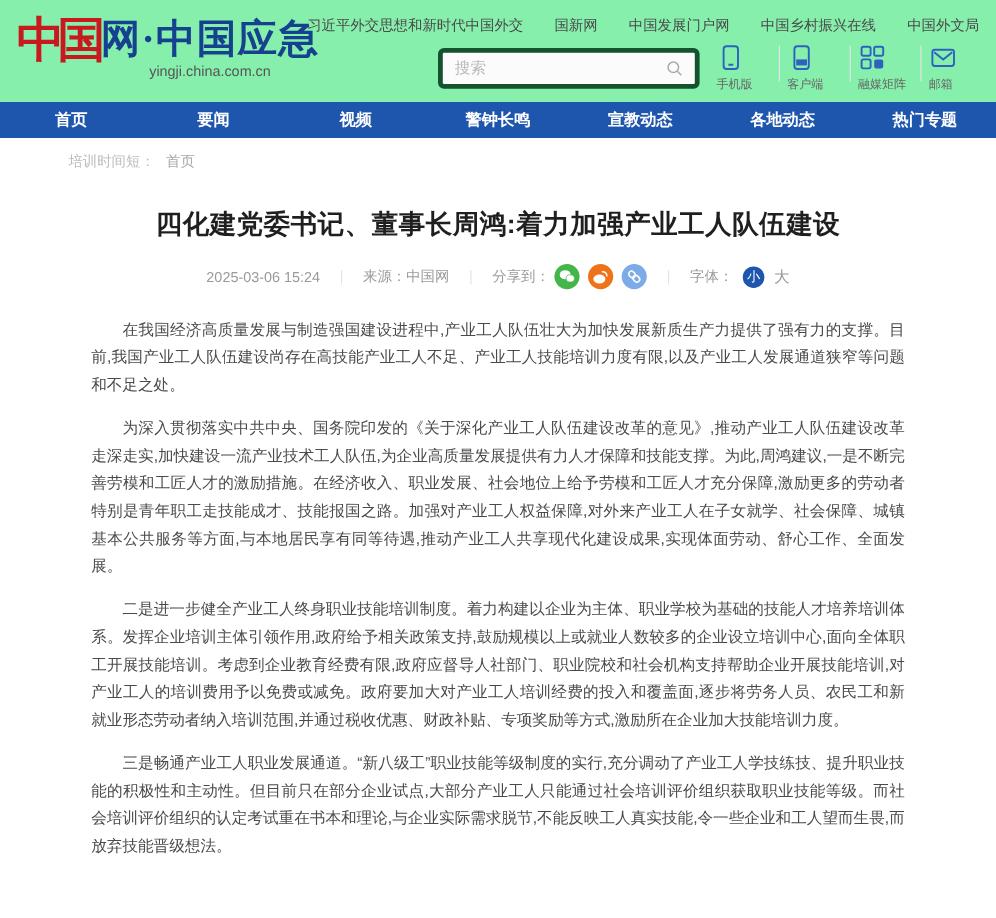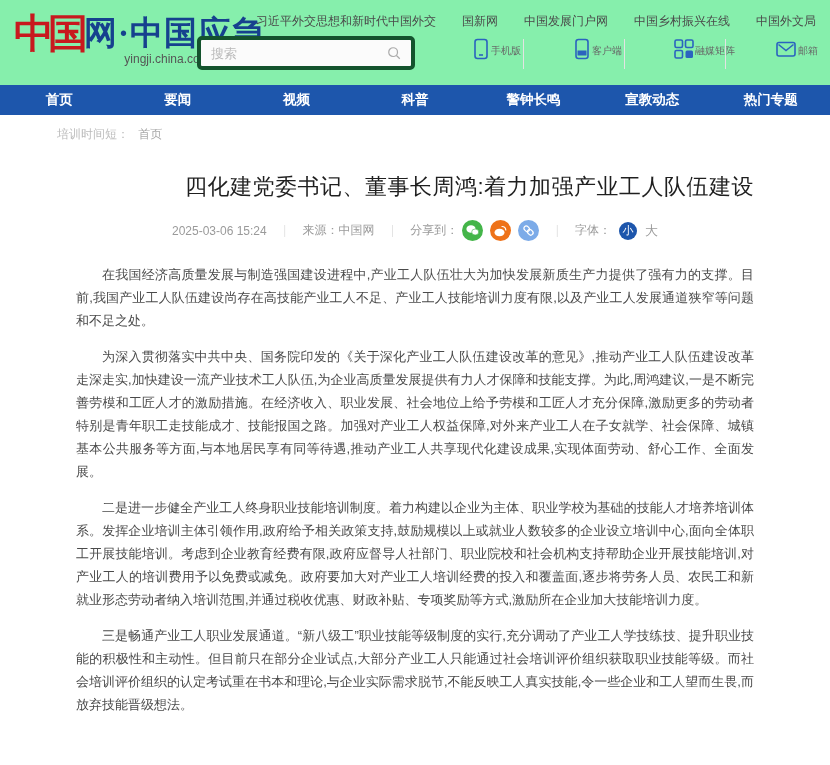--- a/index.html
+++ b/index.html
@@ -19,37 +19,37 @@
   .top-links { position:absolute; top:13px; right:14px; display:flex; gap:26px; }
   .top-link { font-size:12px; color:#4a4a4a; text-decoration:none; cursor:pointer; }
 
   .search-row { position:absolute; top:36px; right:10px; display:flex; align-items:center; }
   .search-box { width:218px; height:34px; border:4px solid #14532d; background:#fbfbfb;
                 border-radius:5px; display:flex; align-items:center; padding:0 10px; }
   .search-box input { flex:1; border:none; outline:none; background:transparent;
                       font-size:13px; color:#333; }
   .search-box input::placeholder { color:#b9b9b9; }
   .quick-actions { display:flex; align-items:flex-start; margin-left:14px; }
-  .qa-item { width:46px; display:flex; align-items:center; cursor:pointer;margin-left:42px; }
+  .qa-item { width:46px; display:flex; flex-direction:column; align-items:flex-start; cursor:pointer; }
   .qa-icon { width:24px; height:24px; display:flex; align-items:center; justify-content:center; }
   .qa-label { font-size:10px; color:#666; margin-top:3px; white-space:nowrap; }
   .qa-divider { width:1px; height:30px; background:#e3e3e3; margin:2px 6px 0 6px; }
 
   
   .nav { height:30px; background:#1d56ac; display:flex; }
   .nav-item { flex:1; text-align:center; line-height:30px; color:#fff; font-size:13.5px;
               font-weight:bold; cursor:pointer; }
 
   
   .breadcrumb { padding:11px 0 0 57px; font-size:12px; color:#bcbcbc; }
   .breadcrumb .bc-current { color:#a8a8a8; margin-left:6px; cursor:pointer; }
 
   
   .article { width:678px; margin:0 auto; }
-  .article-title { margin-top:29px; text-align:right; font-size:22px; font-weight:normal;
+  .article-title { margin-top:29px; text-align:center; font-size:22px; font-weight:bold;
                    color:#1f1f1f; letter-spacing:0.5px; }
   .meta { margin-top:18px; display:flex; justify-content:center; align-items:center;
           font-size:12px; color:#9a9a9a; }
   .meta .sep { color:#dcdcdc; margin:0 12px; }
   .share-group { display:flex; align-items:center; gap:7px; margin-left:4px; }
   .share-circle { width:21px; height:21px; border-radius:50%; display:flex; align-items:center;
                   justify-content:center; cursor:pointer; }
   .font-group { display:flex; align-items:center; gap:8px; }
   .font-small-circle { width:18px; height:18px; border-radius:50%; background:#1d56ac; color:#fff;
                        font-size:11px; display:flex; align-items:center; justify-content:center;
@@ -131,23 +131,23 @@
         <span class="qa-label">邮箱</span>
       </div>
     </div>
   </div>
 </div>
 
 <div class="nav">
   <div class="nav-item">首页</div>
   <div class="nav-item">要闻</div>
   <div class="nav-item">视频</div>
-  <div class="nav-item">科普</div>
   <div class="nav-item">警钟长鸣</div>
   <div class="nav-item">宣教动态</div>
+  <div class="nav-item">各地动态</div>
   <div class="nav-item">热门专题</div>
 </div>
 
 <div class="breadcrumb">
   <span>培训时间短：</span>
   <span class="bc-current">首页</span>
 </div>
 
 <div class="article">
   <h1 class="article-title">四化建党委书记、董事长周鸿:着力加强产业工人队伍建设</h1>

